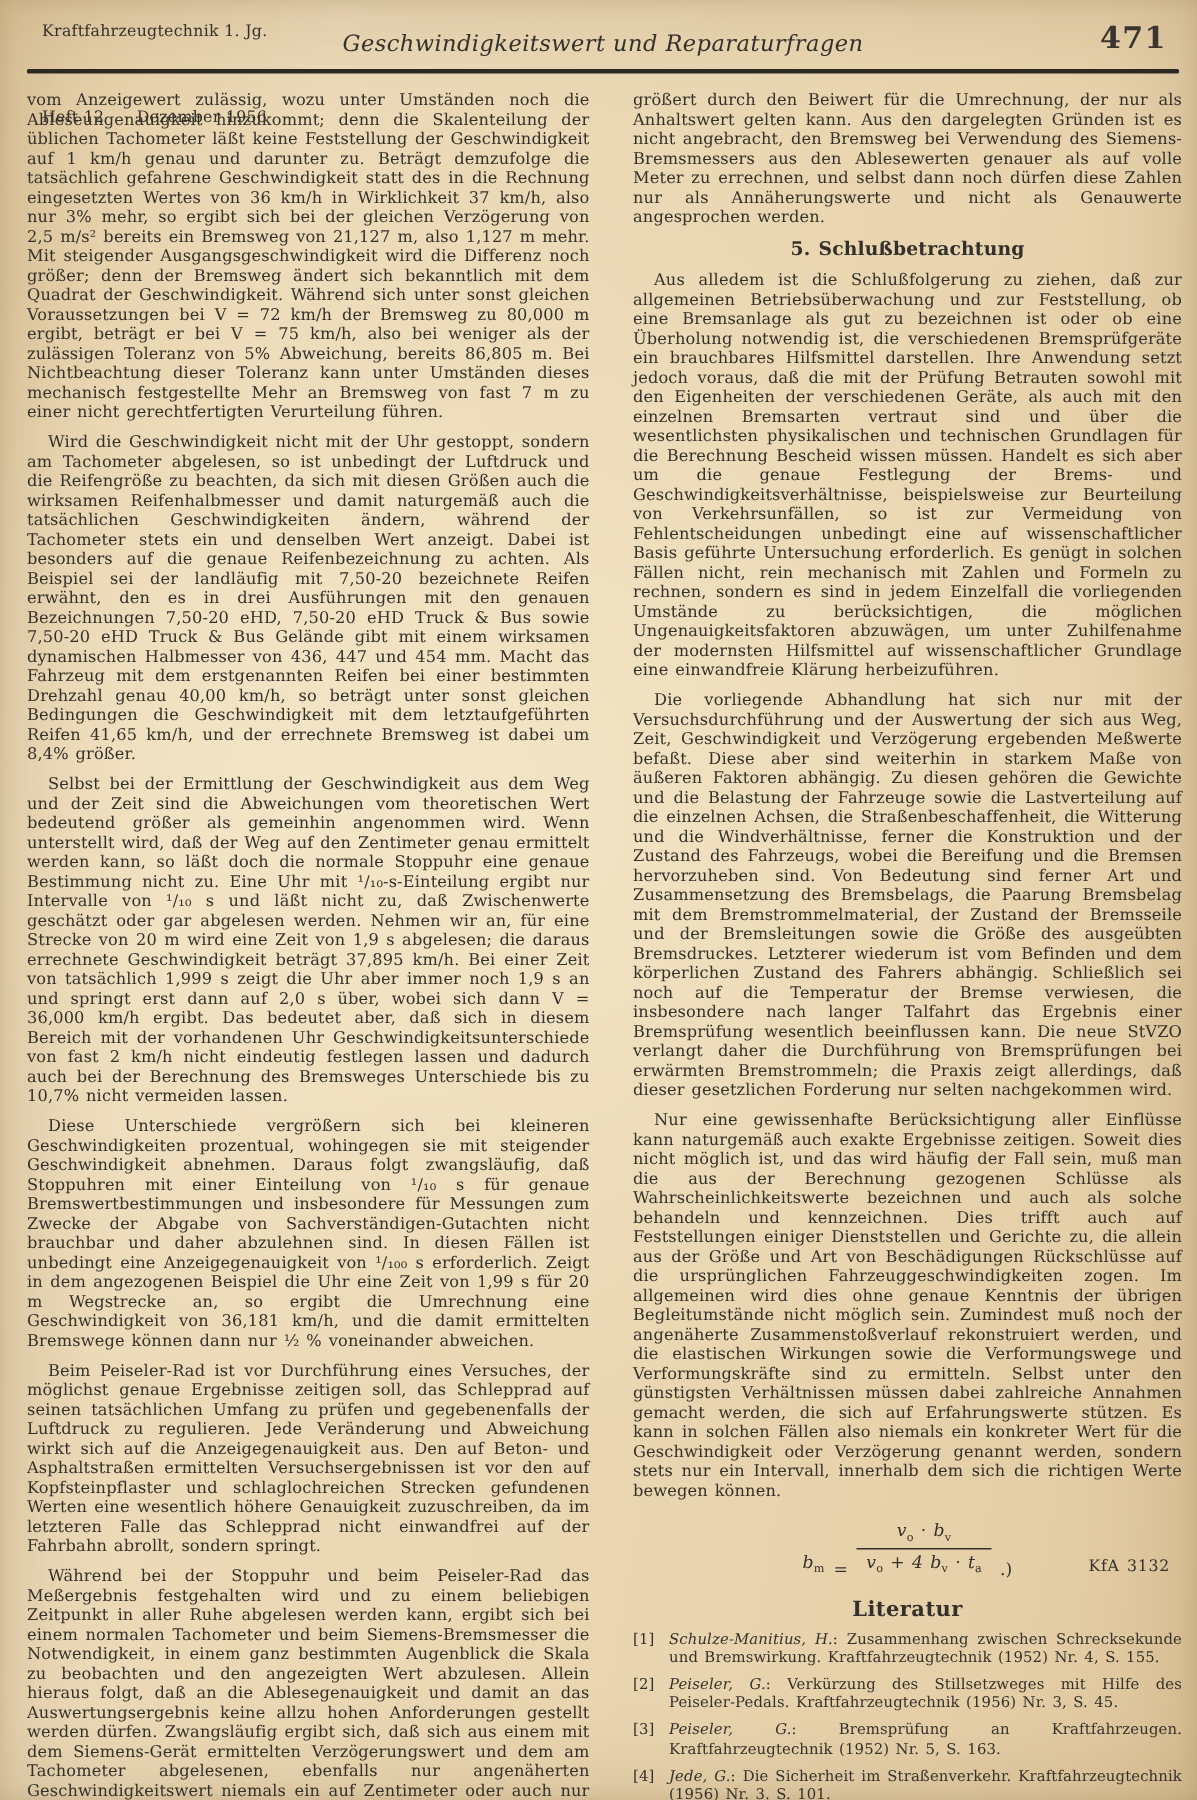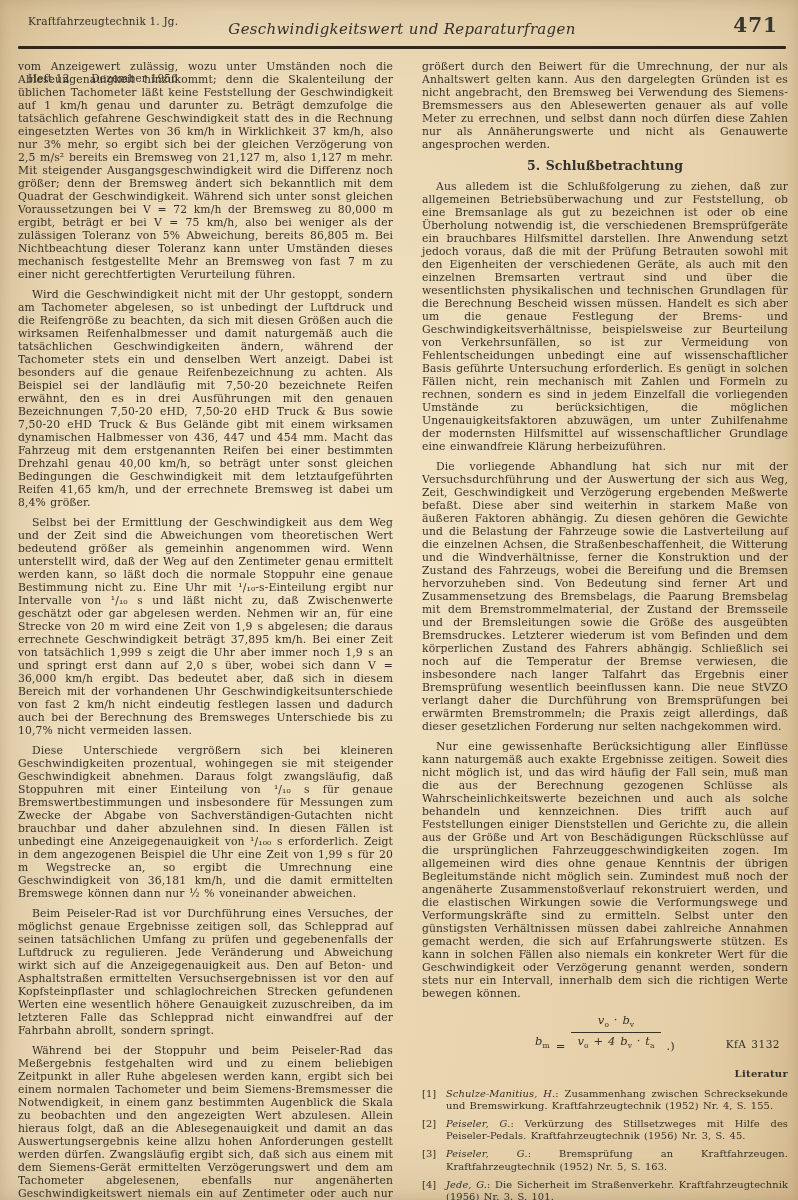--- a/index.html
+++ b/index.html
@@ -32,21 +32,21 @@
   
   .formula-row{position:relative;margin:14px 0 12px 0;text-align:center;}
   .formula{display:inline-flex;align-items:flex-end;gap:6px;font-size:11.5px;font-style:italic;}
   .formula sub{font-size:7.5px;font-style:normal;}
   .frac{display:inline-block;text-align:center;vertical-align:middle;}
   .frac .num{display:block;padding:0 6px 1px 6px;border-bottom:1px solid #34302a;}
   .frac .den{display:block;padding:2px 6px 0 6px;}
   .f-close{font-style:normal;}
   .kfa{position:absolute;right:8px;bottom:2px;font-size:10.5px;font-style:normal;letter-spacing:.5px;}
   
-  h3.lit{font-size:10px;margin:14px 0 8px 0;text-align:right;font-weight:bold;letter-spacing:.3px;}
+  h3.lit{font-size:14px;margin:14px 0 8px 0;text-align:center;font-weight:bold;letter-spacing:.3px;}
   .ref{display:grid;grid-template-columns:24px 1fr;margin:0 0 6px 0;font-size:9.9px;line-height:12.2px;text-align:justify;}
   .ref .num{text-align:left;}
   .ref .author{font-style:italic;}
 </style>
 </head>
 <body>
 
 <div class="page">
 
   <div class="hdr">

